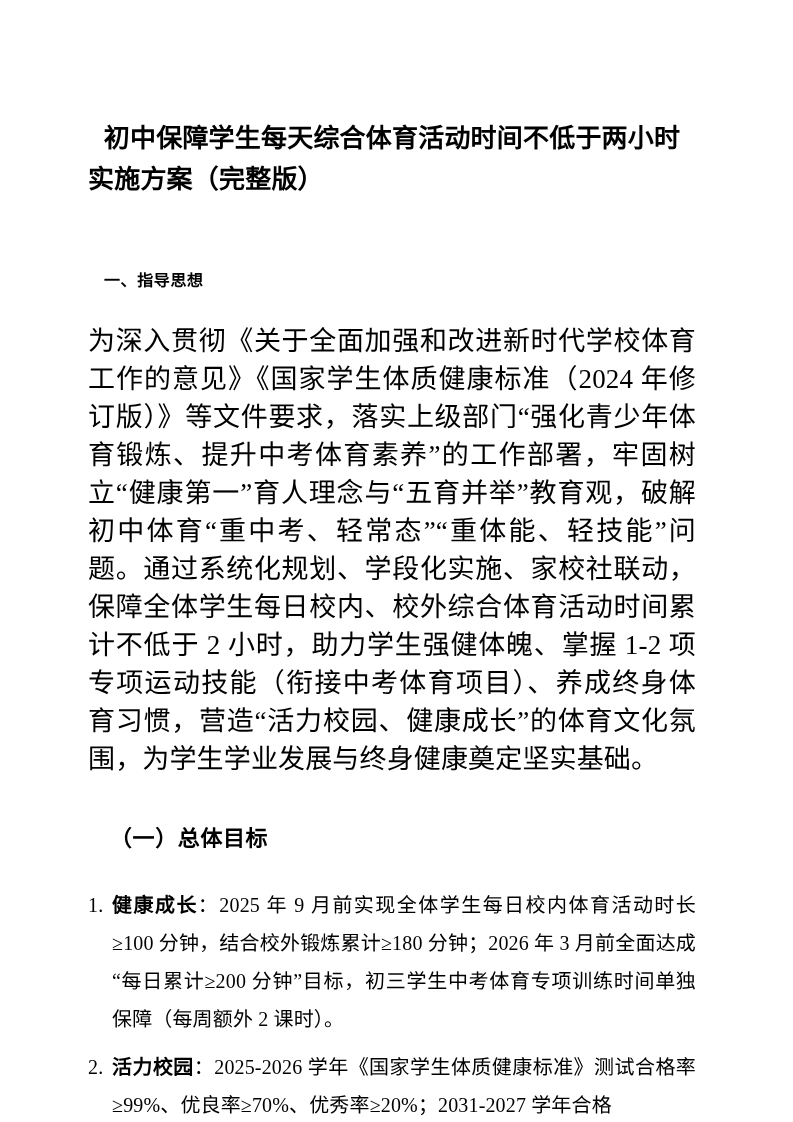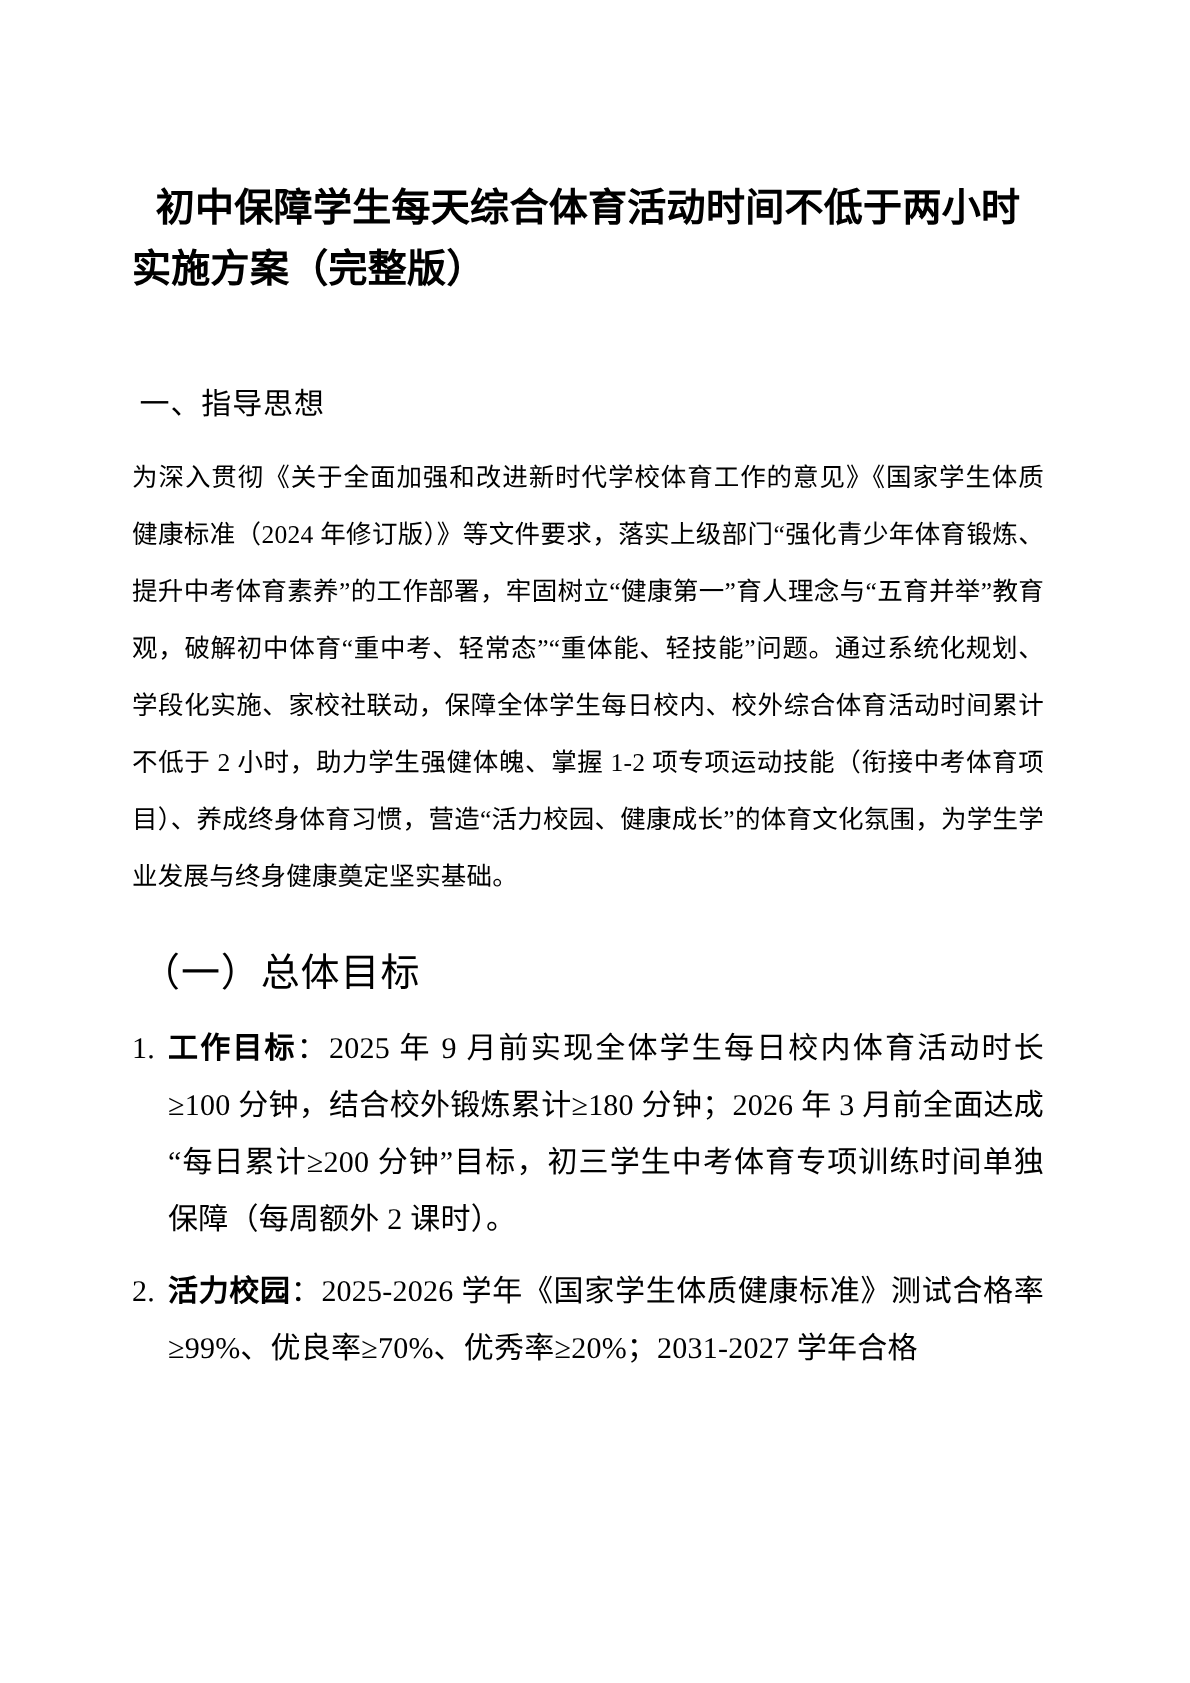--- a/index.html
+++ b/index.html
@@ -42,39 +42,39 @@
   }
   .doc-title .tline {
     display: block;
   }
   .doc-title .tline.l2 {
     text-align: left;
   }
 
   
   .h-section {
-    margin: 5px;
-    font-size: 20px;
+    margin: 16px;
+    font-size: 16px;
     line-height: 38px;
-    font-weight: normal;
+    font-weight: bold;
     letter-spacing: 0.6px;
   }
   .h-sub {
-    margin: 0;
-    font-size: 26px;
+    margin: 16px;
+    font-size: 22px;
     line-height: 38px;
-    font-weight: normal;
+    font-weight: bold;
     letter-spacing: 0.6px;
     padding-left: 6px;
   }
 
   
   .body-p {
     margin: 0;
-    font-size: 17px;
+    font-size: 27px;
     line-height: 38px;
     text-align: justify;
     text-justify: inter-ideograph;
     letter-spacing: 0.15px;
   }
 
   
   .num-list {
     margin: 0;
     padding: 0;
@@ -132,21 +132,21 @@
 
 
     <div class="gap-h2-to-h3"></div>
 
     <h3 class="h-sub">（一）总体目标</h3>
 
     <div class="gap-h3-to-list"></div>
 
     <ol class="num-list">
       <li class="num-item">
-        <span class="marker">1.</span><span class="lbl">工作目标</span><span class="sep">：</span><span class="txt">2025 年 9 月前实现全体学生每日校内体育活动时长≥100 分钟，结合校外锻炼累计≥180 分钟；2026 年 3 月前全面达成“每日累计≥200 分钟”目标，初三学生中考体育专项训练时间单独保障（每周额外 2 课时）。</span>
+        <span class="marker">1.</span><span class="lbl">健康成长</span><span class="sep">：</span><span class="txt">2025 年 9 月前实现全体学生每日校内体育活动时长≥100 分钟，结合校外锻炼累计≥180 分钟；2026 年 3 月前全面达成“每日累计≥200 分钟”目标，初三学生中考体育专项训练时间单独保障（每周额外 2 课时）。</span>
       </li>
       <div class="gap-item"></div>
       <li class="num-item">
         <span class="marker">2.</span><span class="lbl">活力校园</span><span class="sep">：</span><span class="txt">2025-2026 学年《国家学生体质健康标准》测试合格率≥99%、优良率≥70%、优秀率≥20%；2031-2027 学年合格</span>
       </li>
     </ol>
 
   </div>
 </div>
 

